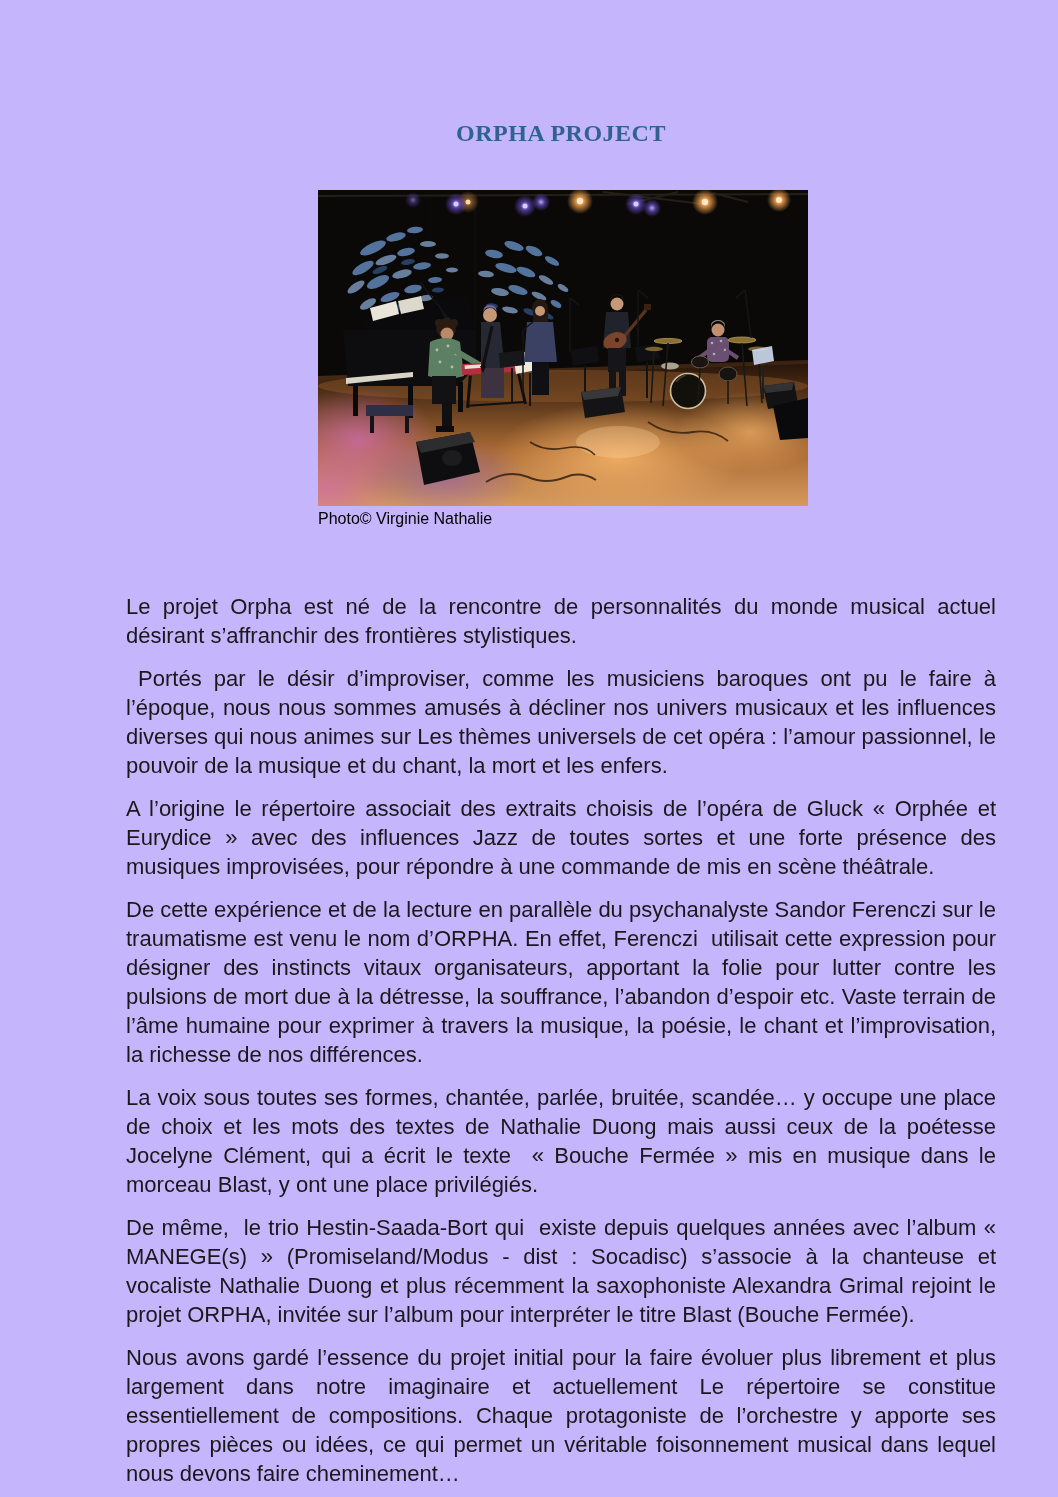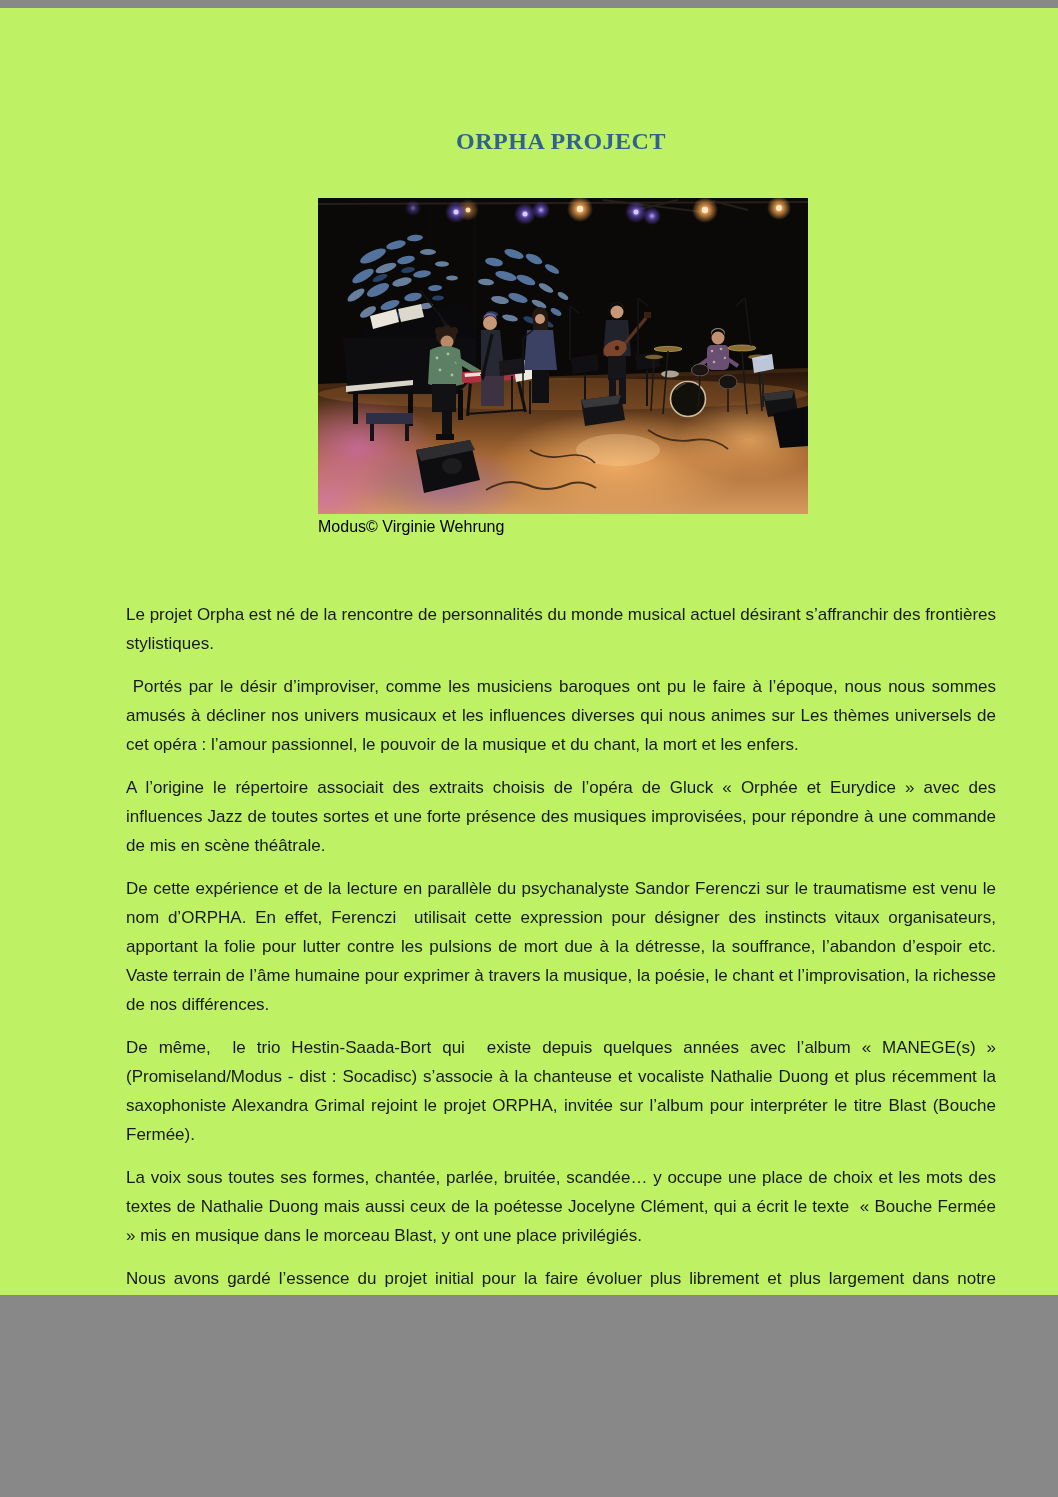--- a/index.html
+++ b/index.html
@@ -1,20 +1,20 @@
 <!DOCTYPE html>
 <html><head>
 <meta charset="utf-8">
 <style>
   html,body { margin:0; padding:0; background:#888; }
   .page {
     position:relative;
-    width:1058px; height:1287px;
-    background:#bef264;
-    margin:8px auto;
+    width:1058px; height:1497px;
+    background:#c4b5fd;
+    margin:0 auto;
     overflow:hidden;
     font-family:"Liberation Sans","DejaVu Sans",sans-serif;
   }
   .content { margin-left:126px; width:870px; }
   h1.doc-title {
     margin:0; padding-top:118px;
     text-align:center;
     font-family:"Liberation Serif","DejaVu Serif",serif;
     font-weight:bold;
     font-size:24px;
@@ -25,21 +25,21 @@
   figure.photo-fig svg { display:block; }
   figcaption.photo-cap {
     margin-top:2px;
     font-size:16px;
     line-height:21px;
     color:#000000;
   }
   .body-text { margin-top:63px; }
   .body-text p {
     margin:0 0 14px 0;
-    font-size:17px;
+    font-size:22px;
     line-height:29px;
     text-align:justify;
     white-space:pre-wrap;
     color:#191919;
   }
   .body-text p span.u { }
 </style>
 </head>
 <body>
 
@@ -319,27 +319,27 @@
           <polygon points="263,202 303,197 307,222 267,228" fill="#141416"></polygon>
           <polygon points="263,202 303,197 300,206 266,210" fill="#38383b"></polygon>
           <polygon points="445,196 476,192 480,214 450,219" fill="#121215"></polygon>
           <polygon points="445,196 476,192 474,200 448,203" fill="#323235"></polygon>
           <polygon points="98,252 152,242 162,282 106,295" fill="#0e0e11"></polygon>
           <polygon points="98,252 152,242 157,252 103,263" fill="#2d2d30"></polygon>
           <ellipse cx="134" cy="268" rx="10" ry="8" fill="#1c1c1f"></ellipse>
           <polygon points="455,216 490,208 490,248 462,250" fill="#0a0a0c"></polygon>
         </g>
       </svg>
-      <figcaption class="photo-cap">Modus© Virginie Wehrung</figcaption>
+      <figcaption class="photo-cap">Photo© Virginie Nathalie</figcaption>
     </figure>
 
     <div class="body-text">
       <p><span>Le projet Orpha est né de la rencontre de personnalités du monde musical actuel désirant s’affranchir des frontières stylistiques.</span></p>
       <p><span> Portés par le désir d’improviser, comme les musiciens baroques ont pu le faire à l’époque, nous nous sommes amusés à décliner nos univers musicaux et les influences diverses qui nous animes sur Les thèmes universels de cet opéra : l’amour passionnel, le pouvoir de la musique et du chant, la mort et les enfers.</span></p>
       <p><span>A l’origine le répertoire associait des extraits choisis de l’opéra de Gluck « Orphée et Eurydice » avec des influences Jazz de toutes sortes et une forte présence des musiques improvisées, pour répondre à une commande de mis en scène théâtrale.</span></p>
       <p><span>De cette expérience et de la lecture en parallèle du psychanalyste Sandor Ferenczi sur le traumatisme est venu le nom d’</span><span class="u">ORPHA</span><span>. En effet, Ferenczi  utilisait cette expression pour désigner des instincts vitaux organisateurs, apportant la folie pour lutter contre les pulsions de mort due à la détresse, la souffrance, l’abandon d’espoir etc. Vaste terrain de l’âme humaine pour exprimer à travers la musique, la poésie, le chant et l’improvisation, la richesse de nos différences.</span></p>
+      <p><span>La voix sous toutes ses formes, chantée, parlée, bruitée, scandée… y occupe une place de choix et les mots des textes de Nathalie Duong mais aussi ceux de la poétesse Jocelyne Clément, qui a écrit le texte  « Bouche Fermée » mis en musique dans le morceau Blast, y ont une place privilégiés.</span></p>
       <p><span>De même,  le trio Hestin-Saada-Bort qui  existe depuis quelques années avec l’album « MANEGE(s) » (Promiseland/Modus - dist : Socadisc) s’associe à la chanteuse et vocaliste Nathalie Duong et plus récemment la saxophoniste Alexandra Grimal rejoint le projet ORPHA, invitée sur l’album pour interpréter le titre Blast (Bouche Fermée).</span></p>
-      <p><span>La voix sous toutes ses formes, chantée, parlée, bruitée, scandée… y occupe une place de choix et les mots des textes de Nathalie Duong mais aussi ceux de la poétesse Jocelyne Clément, qui a écrit le texte  « Bouche Fermée » mis en musique dans le morceau Blast, y ont une place privilégiés.</span></p>
       <p><span>Nous avons gardé l’essence du projet initial pour la faire évoluer plus librement et plus largement dans notre imaginaire et actuellement Le répertoire se constitue essentiellement de compositions. Chaque protagoniste de l’orchestre y apporte ses propres pièces ou idées, ce qui permet un véritable foisonnement musical dans lequel nous devons faire cheminement…</span></p>
     </div>
 
   </div>
 </div>
 
 </body></html>

